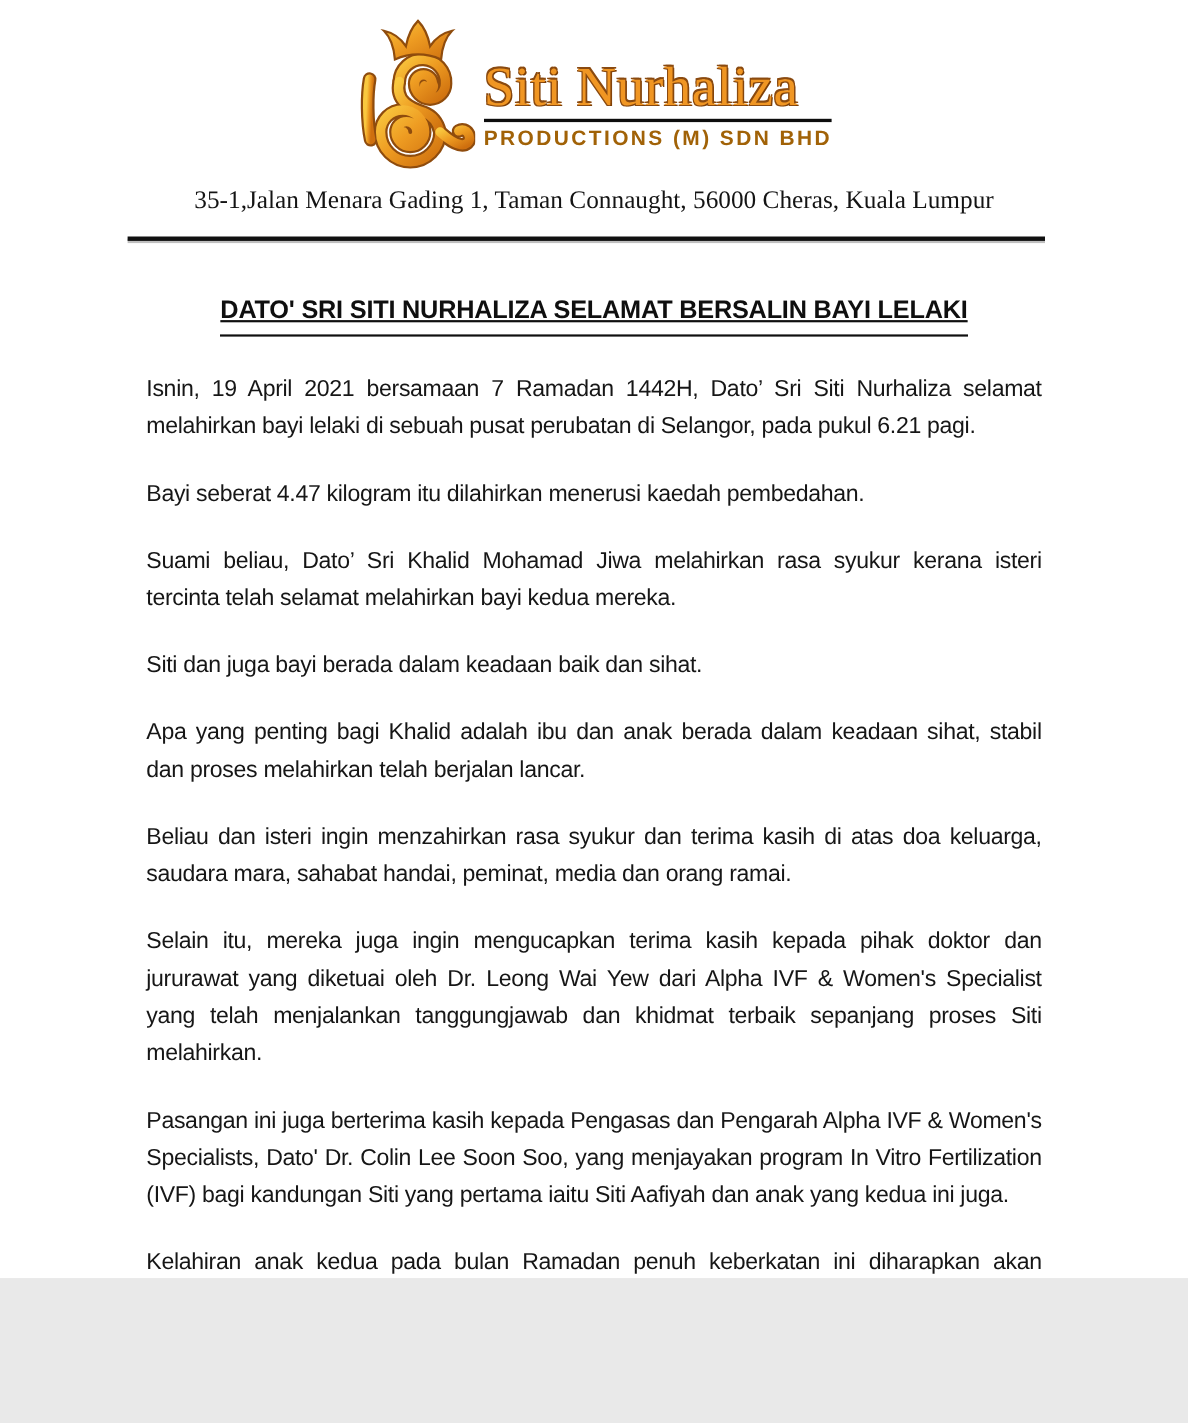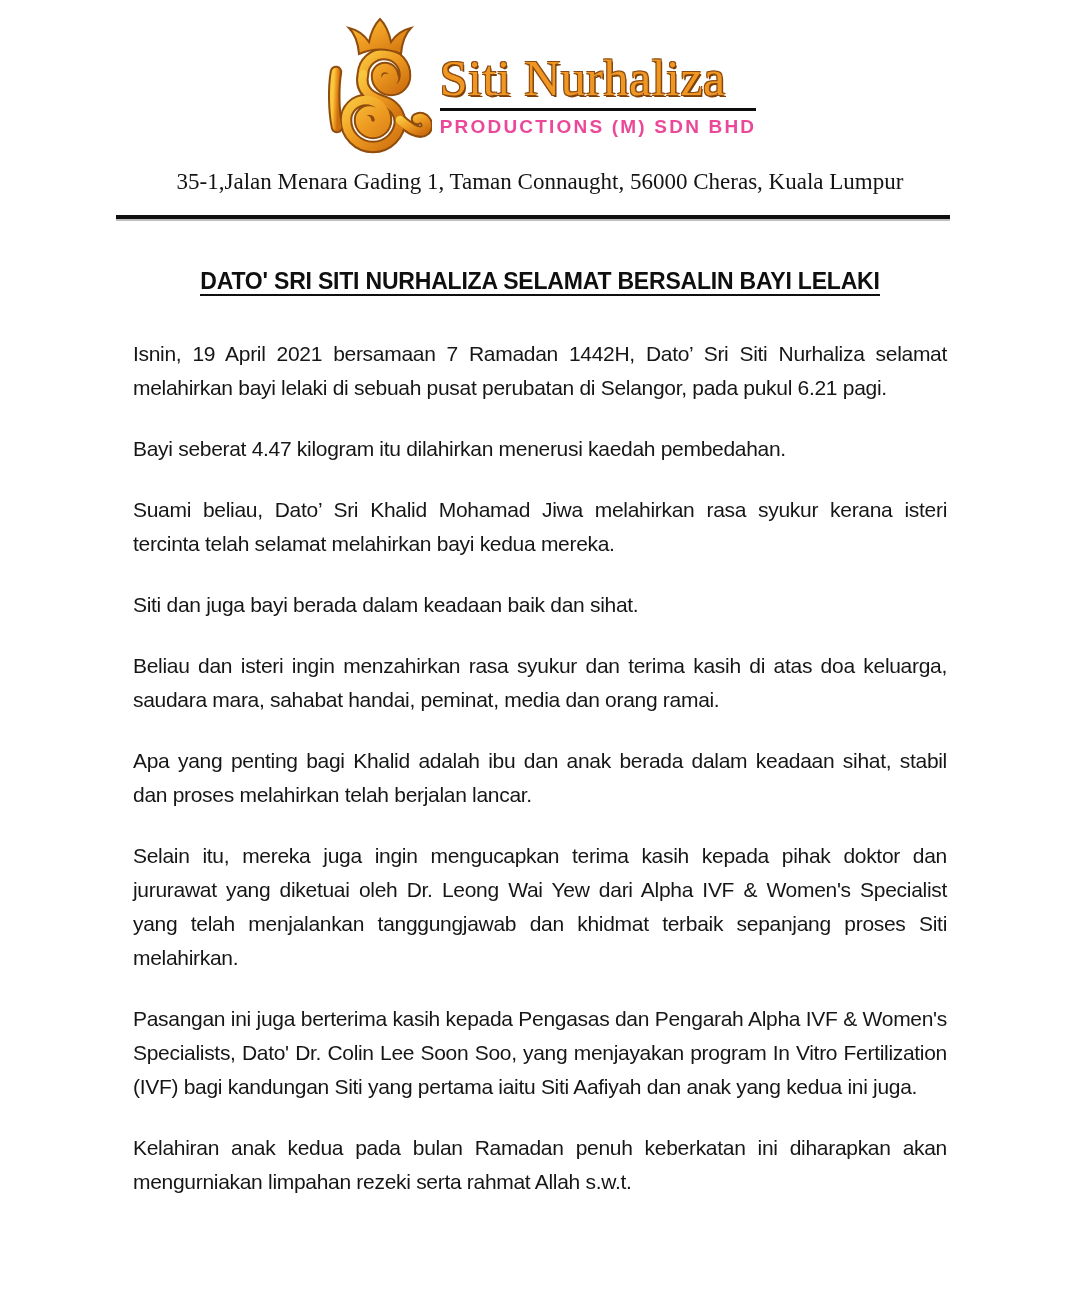--- a/index.html
+++ b/index.html
@@ -1,17 +1,17 @@
 <!DOCTYPE html>
 <html><head>
 <meta charset="utf-8">
 <style>
   html,body{margin:0;padding:0;background:#e9e9e9;}
   .page{
-    width:1080px;height:1294px;margin:0 auto;background:#ffffff;
+    width:1080px;height:1162px;margin:0 auto;background:#ffffff;
     position:relative;box-sizing:border-box;overflow:hidden;
     font-family:"Liberation Sans",sans-serif;color:#1b1b1b;
   }
   
   .logo-row{
     display:flex;justify-content:center;align-items:flex-start;
     padding-top:14px;gap:8px;
   }
   .logo-mark{width:108px;height:140px;flex:0 0 auto;}
   .logo-textblock{margin-top:38px;}
@@ -19,40 +19,40 @@
     font-family:"Liberation Serif",serif;
     font-size:50px;line-height:52px;font-weight:normal;
     color:#F09623;
     text-shadow:-1px -1px 0 #8a4a10,1px -1px 0 #8a4a10,
                 -1px 1px 0 #8a4a10,1.5px 1.5px 0 #7d3f06;
     white-space:nowrap;letter-spacing:0.5px;
   }
   .logo-subtitle{
     margin-top:4px;border-top:3px solid #0d0d0d;padding-top:5px;
     font-size:19px;font-weight:bold;letter-spacing:2.2px;
-    color:#ec4899;white-space:nowrap;
+    color:#a16207;white-space:nowrap;
   }
   
   .address{
     margin-top:16px;text-align:center;
     font-family:"Liberation Serif",serif;
     font-size:23px;line-height:24px;color:#141414;
   }
   
   .divider{
     height:4px;background:#101010;
     margin:21px 130px 0 116px;
     box-shadow:0 2px 0 rgba(0,0,0,0.25);
   }
   
   .doc-title{
     margin-top:49px;text-align:center;
     font-size:23px;font-weight:bold;letter-spacing:-0.2px;color:#0f0f0f;
   }
-  .doc-title span{border-bottom:2.5px solid #0f0f0f;padding-bottom:0;}
+  .doc-title span{border-bottom:2.5px solid #0f0f0f;padding-bottom:10px;text-decoration:underline;}
   
   .body-text{
     width:814px;margin:42px auto 0 auto;
   }
   .body-text p{
     margin:4px 0 27px 0;
     font-size:21px;line-height:34px;letter-spacing:-0.3px;
     text-align:justify;color:#161616;
   }
 </style>
@@ -99,20 +99,20 @@
 
   <div class="doc-title">
     <span>DATO' SRI SITI NURHALIZA SELAMAT BERSALIN BAYI LELAKI</span>
   </div>
 
   <div class="body-text">
     <p>Isnin, 19 April 2021 bersamaan 7 Ramadan 1442H, Dato’ Sri Siti Nurhaliza selamat melahirkan bayi lelaki di sebuah pusat perubatan di Selangor, pada pukul 6.21 pagi.</p>
     <p>Bayi seberat 4.47 kilogram itu dilahirkan menerusi kaedah pembedahan.</p>
     <p>Suami beliau, Dato’ Sri Khalid Mohamad Jiwa melahirkan rasa syukur kerana isteri tercinta telah selamat melahirkan bayi kedua mereka.</p>
     <p>Siti dan juga bayi berada dalam keadaan baik dan sihat.</p>
+    <p>Apa yang penting bagi Khalid adalah ibu dan anak berada dalam keadaan sihat, stabil dan proses melahirkan telah berjalan lancar.</p>
     <p>Beliau dan isteri ingin menzahirkan rasa syukur dan terima kasih di atas doa keluarga, saudara mara, sahabat handai, peminat, media dan orang ramai.</p>
-    <p>Apa yang penting bagi Khalid adalah ibu dan anak berada dalam keadaan sihat, stabil dan proses melahirkan telah berjalan lancar.</p>
     <p>Selain itu, mereka juga ingin mengucapkan terima kasih kepada pihak doktor dan jururawat yang diketuai oleh Dr. Leong Wai Yew dari Alpha IVF &amp; Women's Specialist yang telah menjalankan tanggungjawab dan khidmat terbaik sepanjang proses Siti melahirkan.</p>
     <p>Pasangan ini juga berterima kasih kepada Pengasas dan Pengarah Alpha IVF &amp; Women's Specialists, Dato' Dr. Colin Lee Soon Soo, yang menjayakan program In Vitro Fertilization (IVF) bagi kandungan Siti yang pertama iaitu Siti Aafiyah dan anak yang kedua ini juga.</p>
     <p>Kelahiran anak kedua pada bulan Ramadan penuh keberkatan ini diharapkan akan mengurniakan limpahan rezeki serta rahmat Allah s.w.t.</p>
   </div>
 
 </div>
 
 </body></html>

